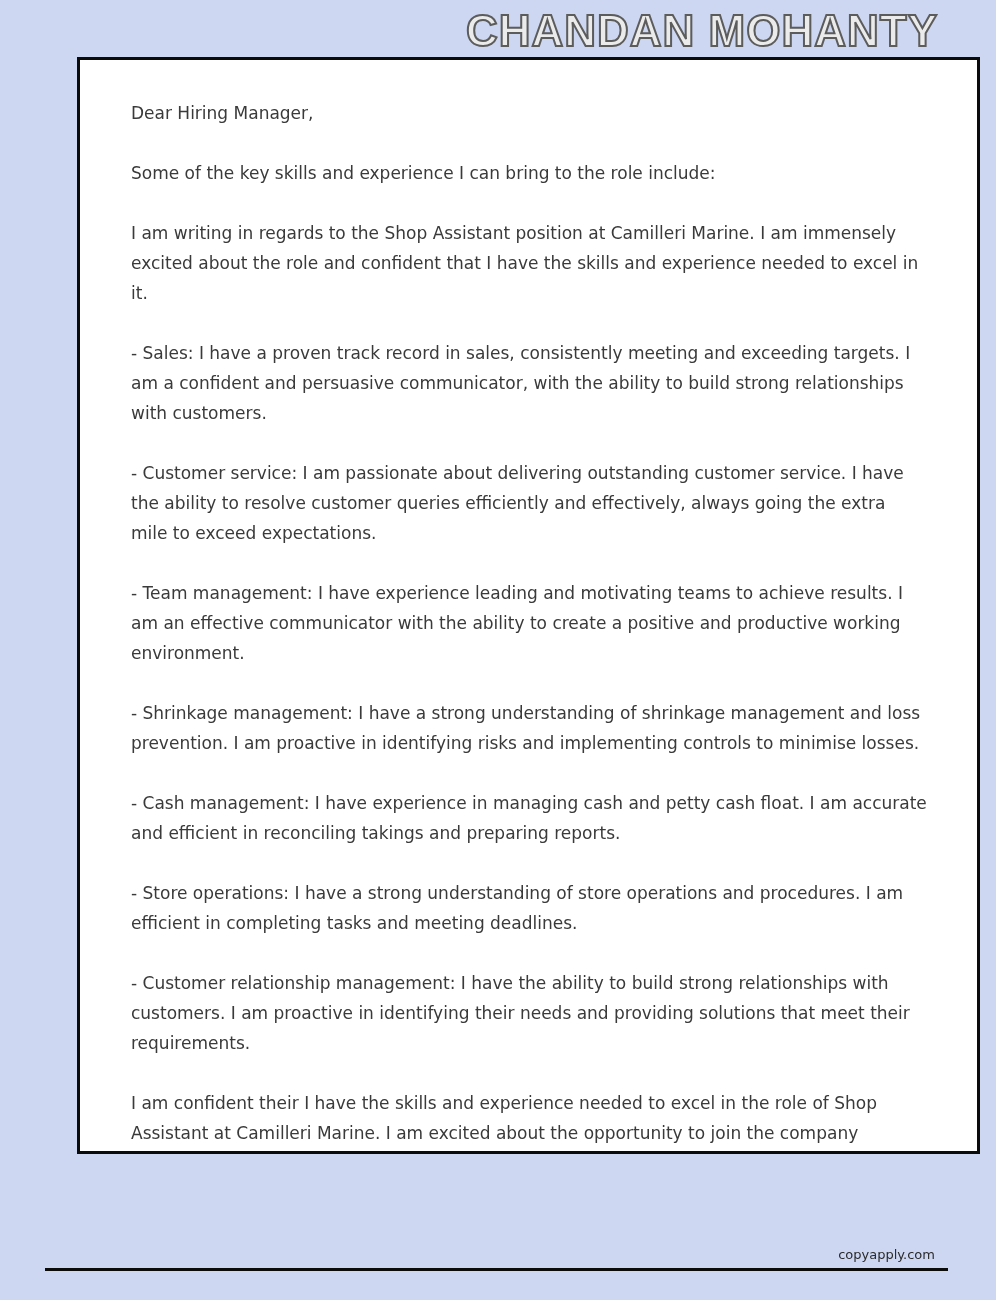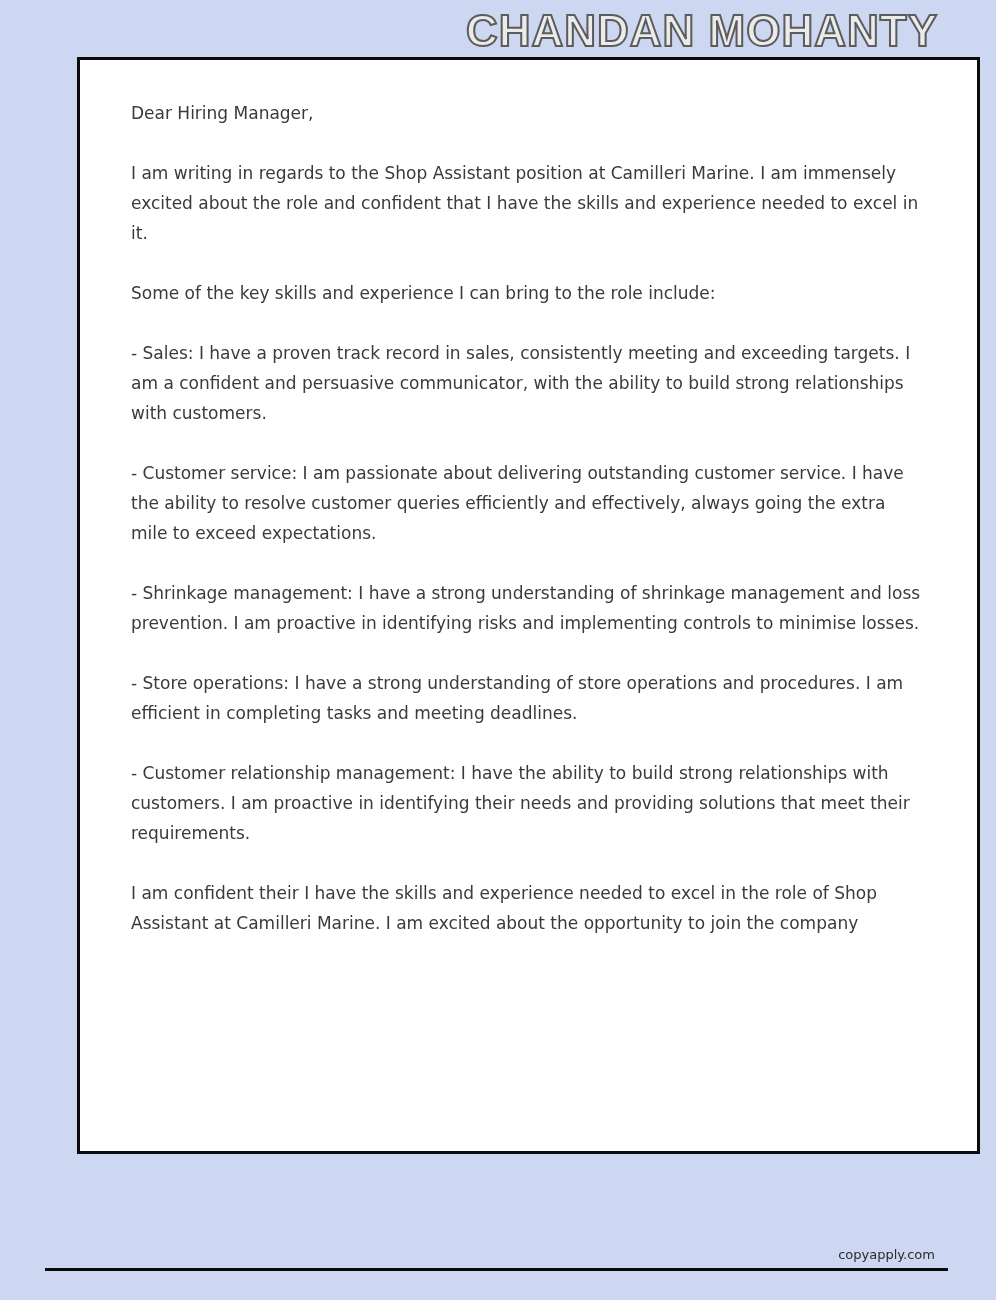--- a/index.html
+++ b/index.html
@@ -72,25 +72,27 @@
 </style>
 </head>
 <body>
 
 <div class="letterhead">
   <div class="author-name">CHANDAN MOHANTY</div>
 </div>
 
 <div class="page">
   <p>Dear Hiring Manager,</p>
+  <p>Some of the key skills and experience I can bring to the role include:</p>
   <p>I am writing in regards to the Shop Assistant position at Camilleri Marine. I am immensely excited about the role and confident that I have the skills and experience needed to excel in it.</p>
-  <p>Some of the key skills and experience I can bring to the role include:</p>
   <p>- Sales: I have a proven track record in sales, consistently meeting and exceeding targets. I am a confident and persuasive communicator, with the ability to build strong relationships with customers.</p>
   <p>- Customer service: I am passionate about delivering outstanding customer service. I have the ability to resolve customer queries efficiently and effectively, always going the extra mile to exceed expectations.</p>
+  <p>- Team management: I have experience leading and motivating teams to achieve results. I am an effective communicator with the ability to create a positive and productive working environment.</p>
   <p>- Shrinkage management: I have a strong understanding of shrinkage management and loss prevention. I am proactive in identifying risks and implementing controls to minimise losses.</p>
+  <p>- Cash management: I have experience in managing cash and petty cash float. I am accurate and efficient in reconciling takings and preparing reports.</p>
   <p>- Store operations: I have a strong understanding of store operations and procedures. I am efficient in completing tasks and meeting deadlines.</p>
   <p>- Customer relationship management: I have the ability to build strong relationships with customers. I am proactive in identifying their needs and providing solutions that meet their requirements.</p>
   <p>I am confident their I have the skills and experience needed to excel in the role of Shop Assistant at Camilleri Marine. I am excited about the opportunity to join the company</p>
 </div>
 
 <div class="page-divider"></div>
 
 <div class="watermark">copyapply.com</div>
 
 </body></html>

